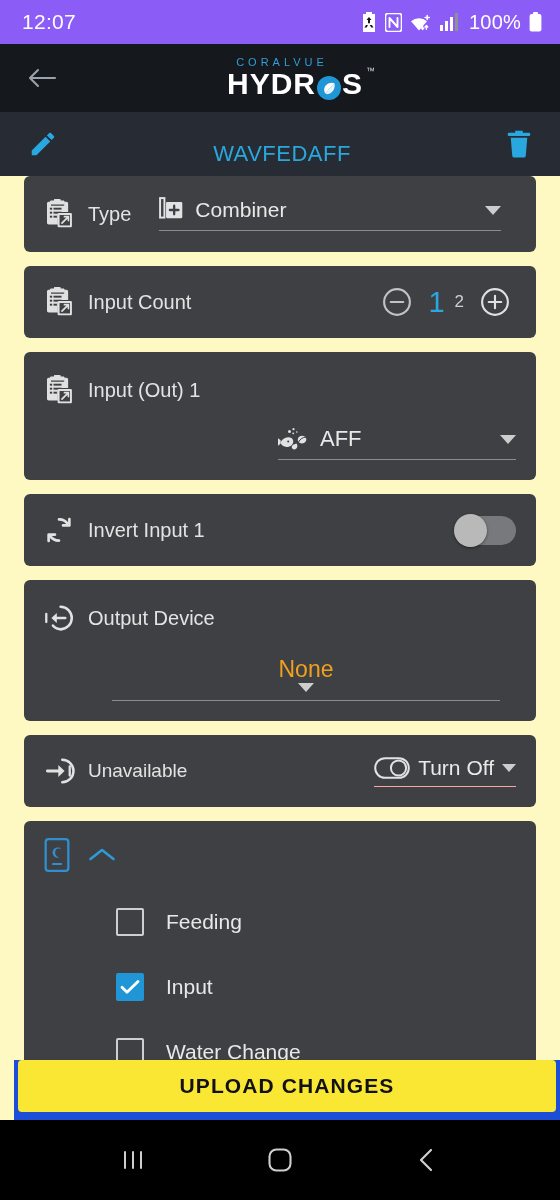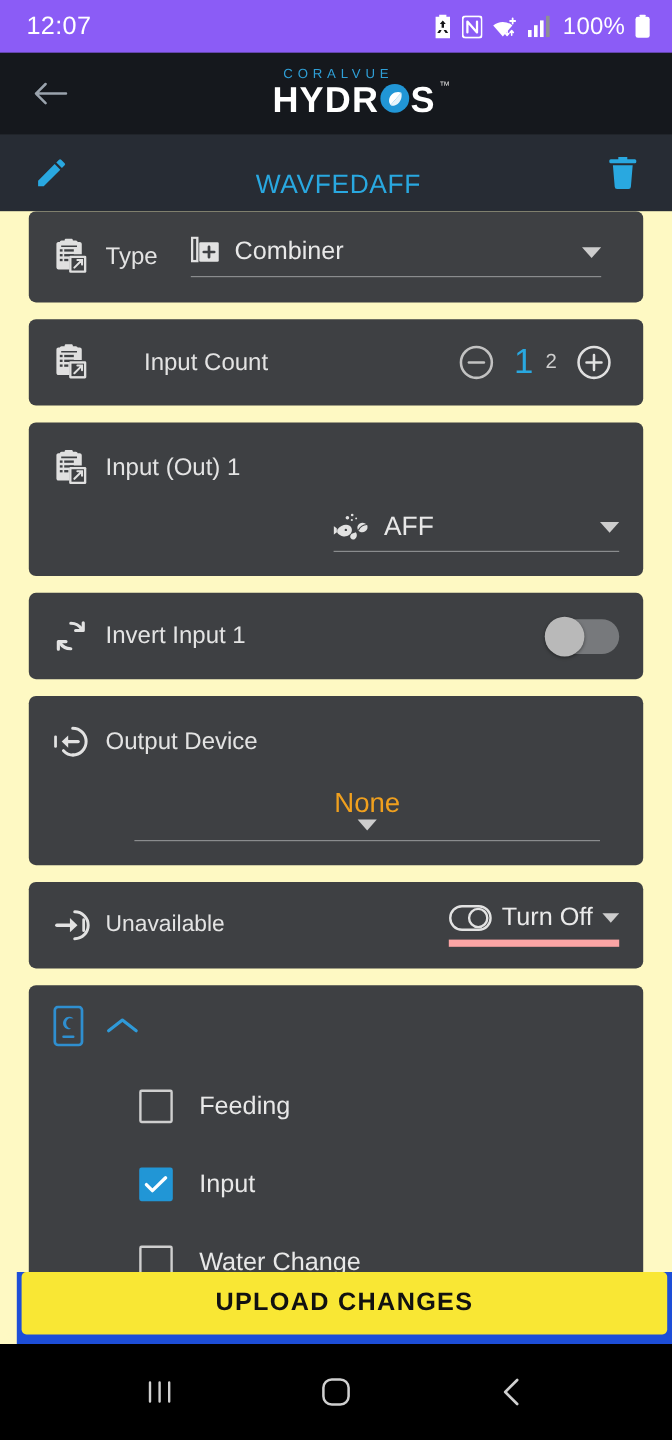--- a/index.html
+++ b/index.html
@@ -44,21 +44,21 @@
   }
   .logo-wrap {
     margin:0 auto; display:flex; flex-direction:column; align-items:center;
     justify-content:center; line-height:1;
   }
   .logo-coralvue {
     color:#2f9fd6; font-size:11px; letter-spacing:4.0px;
     font-weight:400; margin-bottom:1px; padding-left:4px;
   }
   .logo-hydros {
-    display:flex; align-items:flex-start; position:relative;
+    display:flex; align-items:flex-end; position:relative;
     color:#fff; font-size:30px; font-weight:700; letter-spacing:1px;margin-left:30px;
   }
   .logo-o {
     width:24px; height:24px; border-radius:50%;
     background:#2196d6; display:inline-flex;
     align-items:center; justify-content:center;
     margin:0 1px; position:relative; top:1px;
   }
   .logo-tm {
     position:absolute; right:-13px; top:-2px;
@@ -106,21 +106,21 @@
     display:flex; align-items:center; gap:10px;
     border-bottom:1px solid #8a8c8e;
     padding-bottom:7px; cursor:pointer;
     margin-left:28px; flex:1; max-width:342px;
   }
   .select-val { color:#e8e8e8; font-size:21px; flex:1; }
   .caret { width:0;height:0;border-left:8px solid transparent;border-right:8px solid transparent;border-top:9px solid #cdcdcd; }
   .caret.sm { border-left-width:7px;border-right-width:7px;border-top-width:8px; }
 
   
-  .card-count { height:72px; display:flex; align-items:center;gap:32px; }
+  .card-count { height:72px; display:flex; align-items:center; }
   .count-ctrls { margin-left:auto; display:flex; align-items:center; gap:4px; }
   .circ-btn { width:42px;height:42px;display:flex;align-items:center;justify-content:center;cursor:pointer; }
   .count-active { color:#29a8e0; font-size:29px; font-weight:400; padding:0 6px; }
   .count-total { color:#cfcfcf; font-size:17px; padding-right:6px; }
 
   
   .card-input { padding-top:16px; padding-bottom:20px; }
   .card-input .row { min-height:44px; }
   .input-select-wrap { display:flex; justify-content:flex-end; margin-top:14px; }
   .input-select {
@@ -150,21 +150,21 @@
     border-bottom:1px solid #8a8c8e; padding-bottom:8px;
     margin-left:68px; margin-top:16px; margin-right:16px;flex-direction:column;
   }
   .output-val { color:#f0a01e; font-size:23px; flex:1; }
 
   
   .card-dep { height:72px; display:flex; align-items:center; }
   .dep-label { color:#e3e3e3; font-size:19px; line-height:1.2; }
   .dep-select {
     margin-left:auto; display:flex; align-items:center; gap:8px;
-    border-bottom:6px solid #fca5a5; padding-bottom:6px; cursor:pointer;
+    border-bottom:1px solid #fca5a5; padding-bottom:6px; cursor:pointer;
   }
   .dep-val { color:#eaeaea; font-size:21px; }
 
   
   .card-modes { padding:0 20px 0 20px; }
   .modes-head { display:flex; align-items:center; min-height:68px; }
   .modes-title {
     color:#29a8e0; font-size:22px; margin-left:34px; flex:1; text-align:center;
     padding-right:28px;
   }

